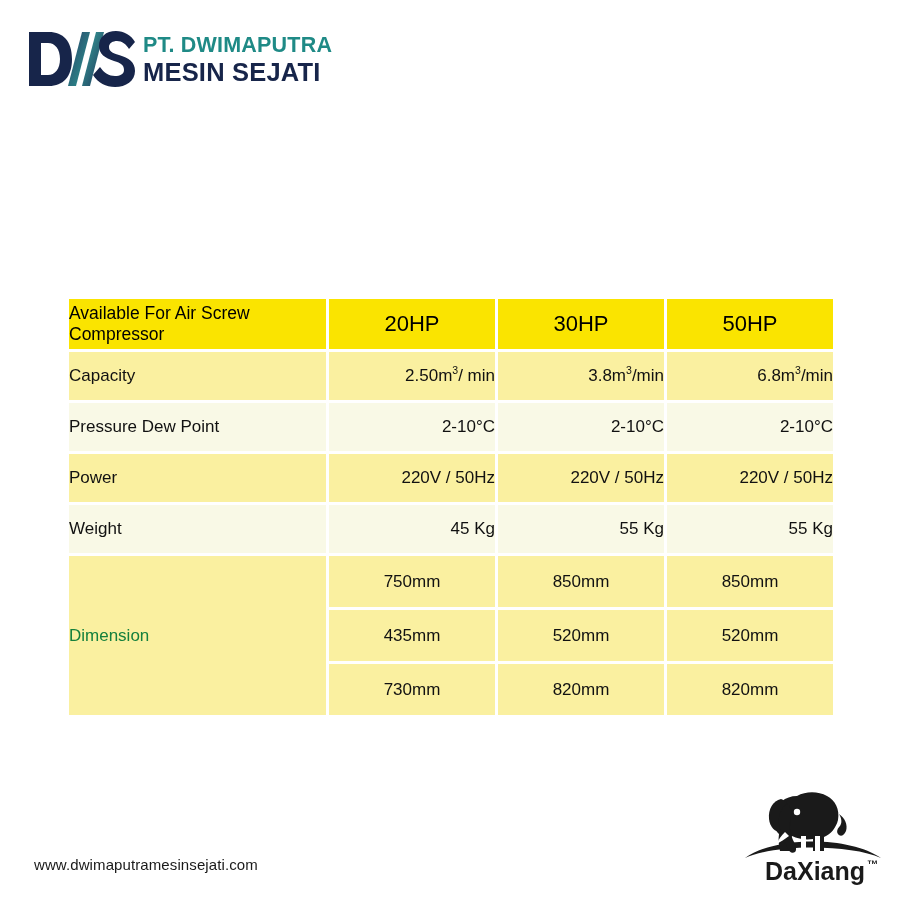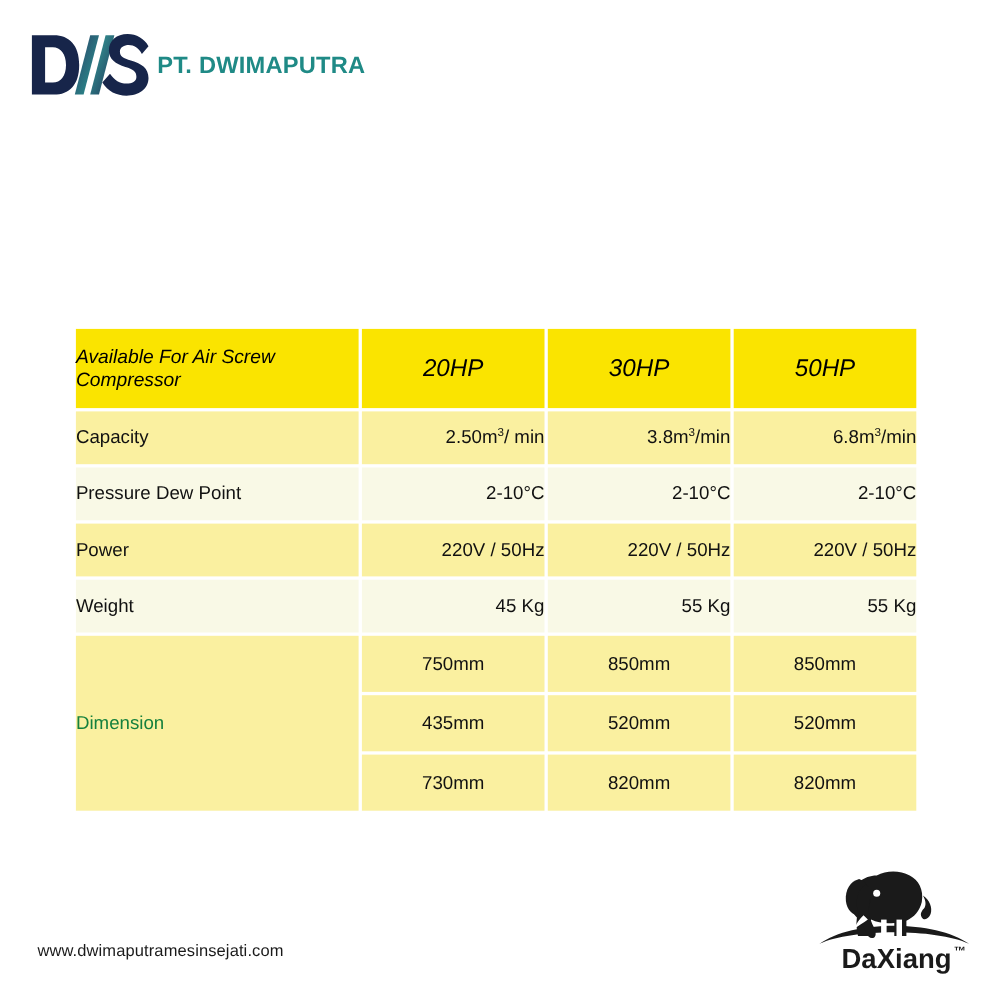--- a/index.html
+++ b/index.html
@@ -65,26 +65,25 @@
     padding: 0;
     margin: 0;
     vertical-align: middle;
     font-weight: normal;
   }
   .col-label  { width: 257px; }
   .col-value  { width: 166px; }
 
   .hdr-cell {
     background: #fae400;
-    height: 72px;
+    height: 50px;
     color: #000000;
     font-weight: bold;
     font-size: 17.5px;
     line-height: 1.18;
-    font-style: italic;
   }
   .hdr-label {
     text-align: left;
     padding: 0 14px;
   }
   .hdr-value {
     text-align: center;
     font-size: 22px;
   }
 
@@ -168,20 +167,21 @@
     <path d="M55 56 L69 2 L77 2 L63 56 Z" fill="url(#gradM2)"></path>
 
     <path d="M108 12 C104 5 97 1 89 1 C79 1 72 7 72 16 C72 24 78 28 87 31
              C94 33 97 35 97 40 C97 44 93 46 88 46 C82 46 77 43 73 37
              L66 45 C71 53 79 57 88 57 C99 57 108 51 108 41
              C108 32 102 28 92 25 C85 23 82 21 82 17 C82 13 86 11 90 11
              C95 11 99 14 102 19 Z" fill="#17254a"></path>
   </svg>
   <div class="brand-text">
     <div class="brand-line1">PT. DWIMAPUTRA</div>
+    <div class="brand-line2">MESIN SEJATI</div>
   </div>
 </div>
 
 <table class="spec-table">
   <colgroup>
     <col class="col-label">
       <col class="col-value">
       <col class="col-value">
       <col class="col-value">
   </colgroup>

